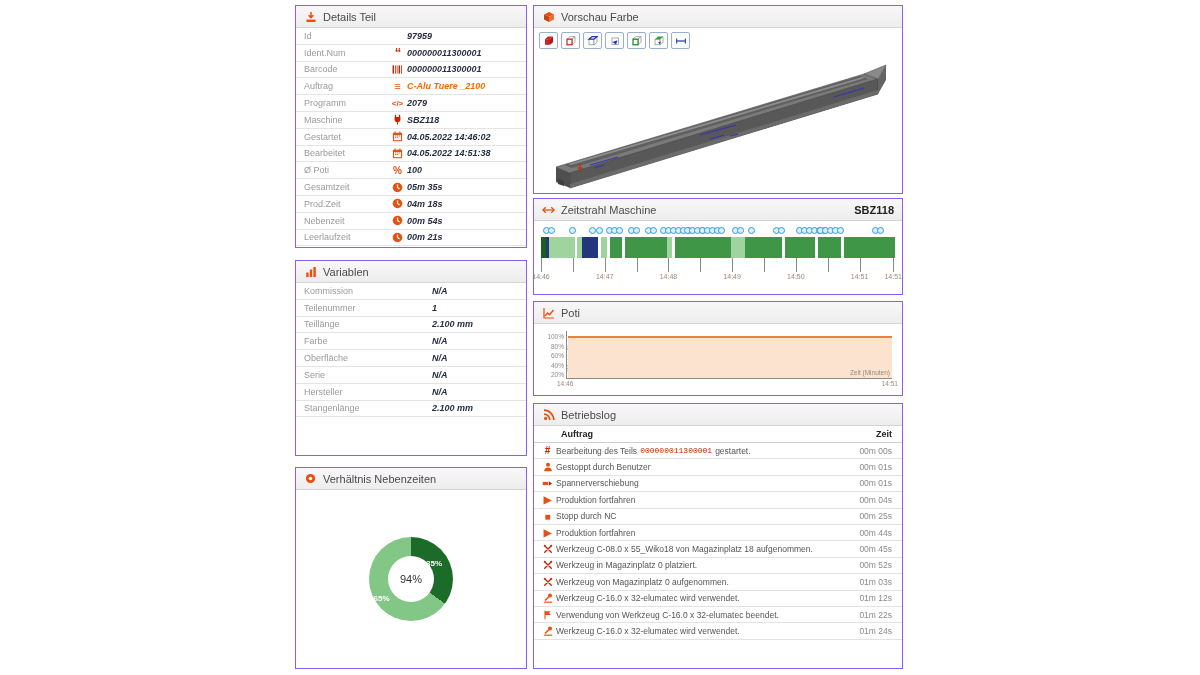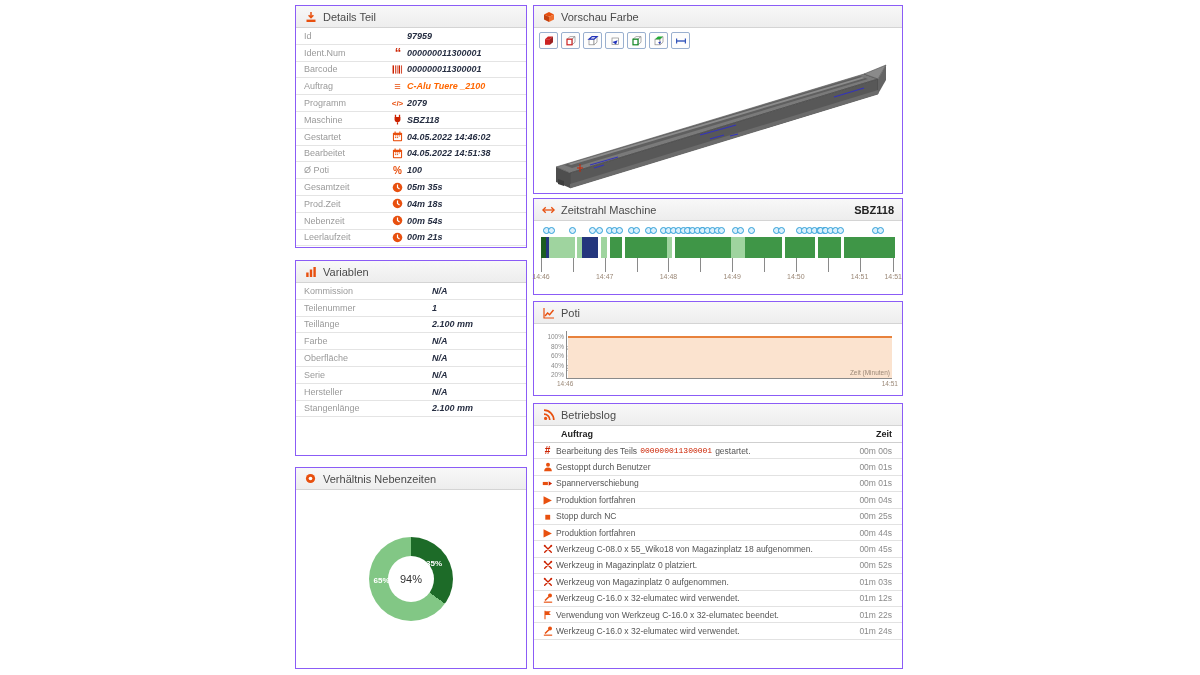--- a/index.html
+++ b/index.html
@@ -339,21 +339,21 @@
             <circle cx="6" cy="6" r="5" fill="#e8500f"></circle>
             <circle cx="6" cy="6" r="2" fill="#fff"></circle>
           </svg>
         </span>
       <span>Verhältnis Nebenzeiten</span>
     </div>
     <div class="donut-wrap">
       <div class="donut" id="donut" style="background-image: conic-gradient(rgb(29, 107, 40) 0%, rgb(29, 107, 40) 35%, rgb(130, 199, 133) 35%, rgb(130, 199, 133) 100%);">
         <div class="donut-hole">94%</div>
       <span class="donut-label" style="left: 57px; top: 22.4723px;">35%</span>
-          <span class="donut-label" style="left: 4.48779px; top: 39px;">65%</span>
+          <span class="donut-label" style="left: 4.48779px; top: 57px;">65%</span>
         </div>
     </div>
   </section>
 
   <section class="panel" id="p-preview">
     <div class="panel-h">
       <span class="pic">
           <svg width="12" height="12" viewBox="0 0 12 12">
             <path d="M6 1 11 3.4 6 5.8 1 3.4Z" fill="#e8500f"></path>
             <path d="M1 3.4 6 5.8V11L1 8.6Z" fill="#c44210"></path>

